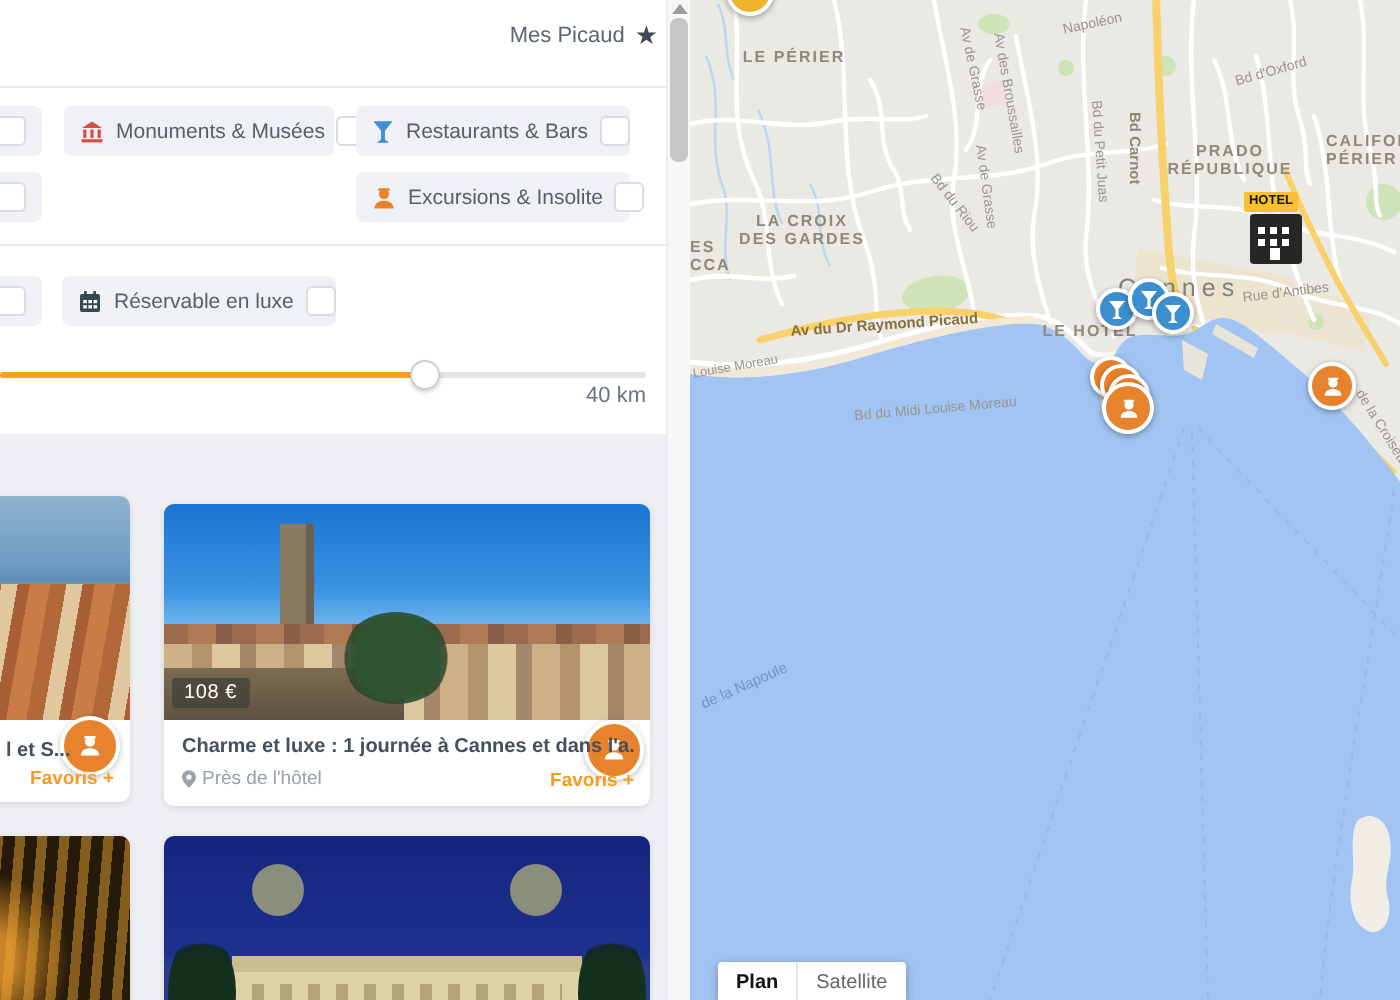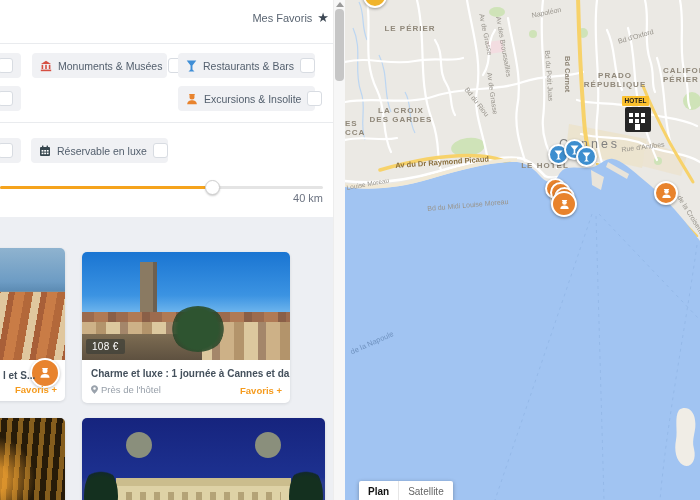--- a/index.html
+++ b/index.html
@@ -103,21 +103,21 @@
   .maptype .btn{font-size:10px;padding:5px 9px;color:#666;}
   .maptype .btn.sel{font-weight:bold;color:#111;}
   .maptype .sep{width:1px;background:#e6e6e6;}
 </style>
 </head>
 <body>
 
 <div id="panel" class="abs">
 
   <div class="abs hdr-fav">
-    <span>Mes Favoris</span>
+    <span>Mes Picaud</span>
     <span class="star">★</span>
   </div>
   <div class="abs divider" style="top:43px;"></div>
 
   <div class="abs pill" style="left:-110px;top:53px;width:131px;">
     <div class="cb"></div>
   </div>
   <div class="abs pill" style="left:32px;top:53px;width:135px;">
     <svg width="12" height="12" viewBox="0 0 12 12">
       <path d="M1,4 L6,0.8 L11,4 Z" fill="#d64f42"></path>
@@ -187,21 +187,21 @@
       <svg width="12" height="12" viewBox="0 0 10 10">
         <circle cx="5" cy="3.2" r="2.1" fill="#fff"></circle>
         <rect x="2.6" y="0.8" width="4.8" height="1.1" rx="0.5" fill="#fff"></rect>
         <path d="M1.2,9 C1.2,6.8 3,5.9 5,5.9 C7,5.9 8.8,6.8 8.8,9 Z" fill="#fff"></path>
       </svg>
     </div>
     <div class="abs card-title" style="left:183px;top:122px;width:60px;">l et S...</div>
     <div class="abs fav-link" style="right:8px;top:136px;">Favoris +</div>
   </div>
 
-  <div class="abs card" style="left:82px;top:252px;width:208px;height:151px;">
+  <div class="abs card" style="left:82px;top:252px;width:243px;height:151px;">
     <div class="img img-village" style="height:108px;">
       <div class="tower"></div>
         <div class="town"></div>
         <div class="roofline"></div>
       <div class="wall"></div>
         <div class="tree"></div>
     </div>
     <div class="abs price-chip">108 €</div>
     <div class="abs fav-btn" style="left:210px;top:108px;">
       <svg width="12" height="12" viewBox="0 0 10 10">
@@ -308,21 +308,21 @@
     <path d="M334,410 C341,405 349,410 350,420 C352,431 346,438 349,449 C352,461 345,469 338,465 C331,461 329,450 331,440 C333,431 329,417 334,410 Z" fill="#f0ede6"></path>
 
     <g stroke="#8fb4e4" stroke-width="1" stroke-dasharray="3,4" fill="none" opacity=".7">
       <path d="M247,214 L150,500"></path>
       <path d="M251,216 L259,500"></path>
       <path d="M254,214 L355,320"></path>
       <path d="M352,245 C340,330 322,420 315,500"></path>
     </g>
   </svg>
 
-  <div class="dlabel" style="left:30px;top:24px;width:70px;">LE PÉRIER</div>
+  <div class="dlabel" style="left:17px;top:24px;width:70px;">LE PÉRIER</div>
   <div class="dlabel" style="left:228px;top:71px;width:84px;">
     <span>PRADO</span><br>
     <span>RÉPUBLIQUE</span>
   </div>
   <div class="dlabel" style="left:10px;top:106px;width:92px;">
     <span>LA CROIX</span><br>
     <span>DES GARDES</span>
   </div>
   <div class="dlabel" style="left:318px;top:66px;width:90px;text-align:left;">
     <span>CALIFORNIE</span><br>

